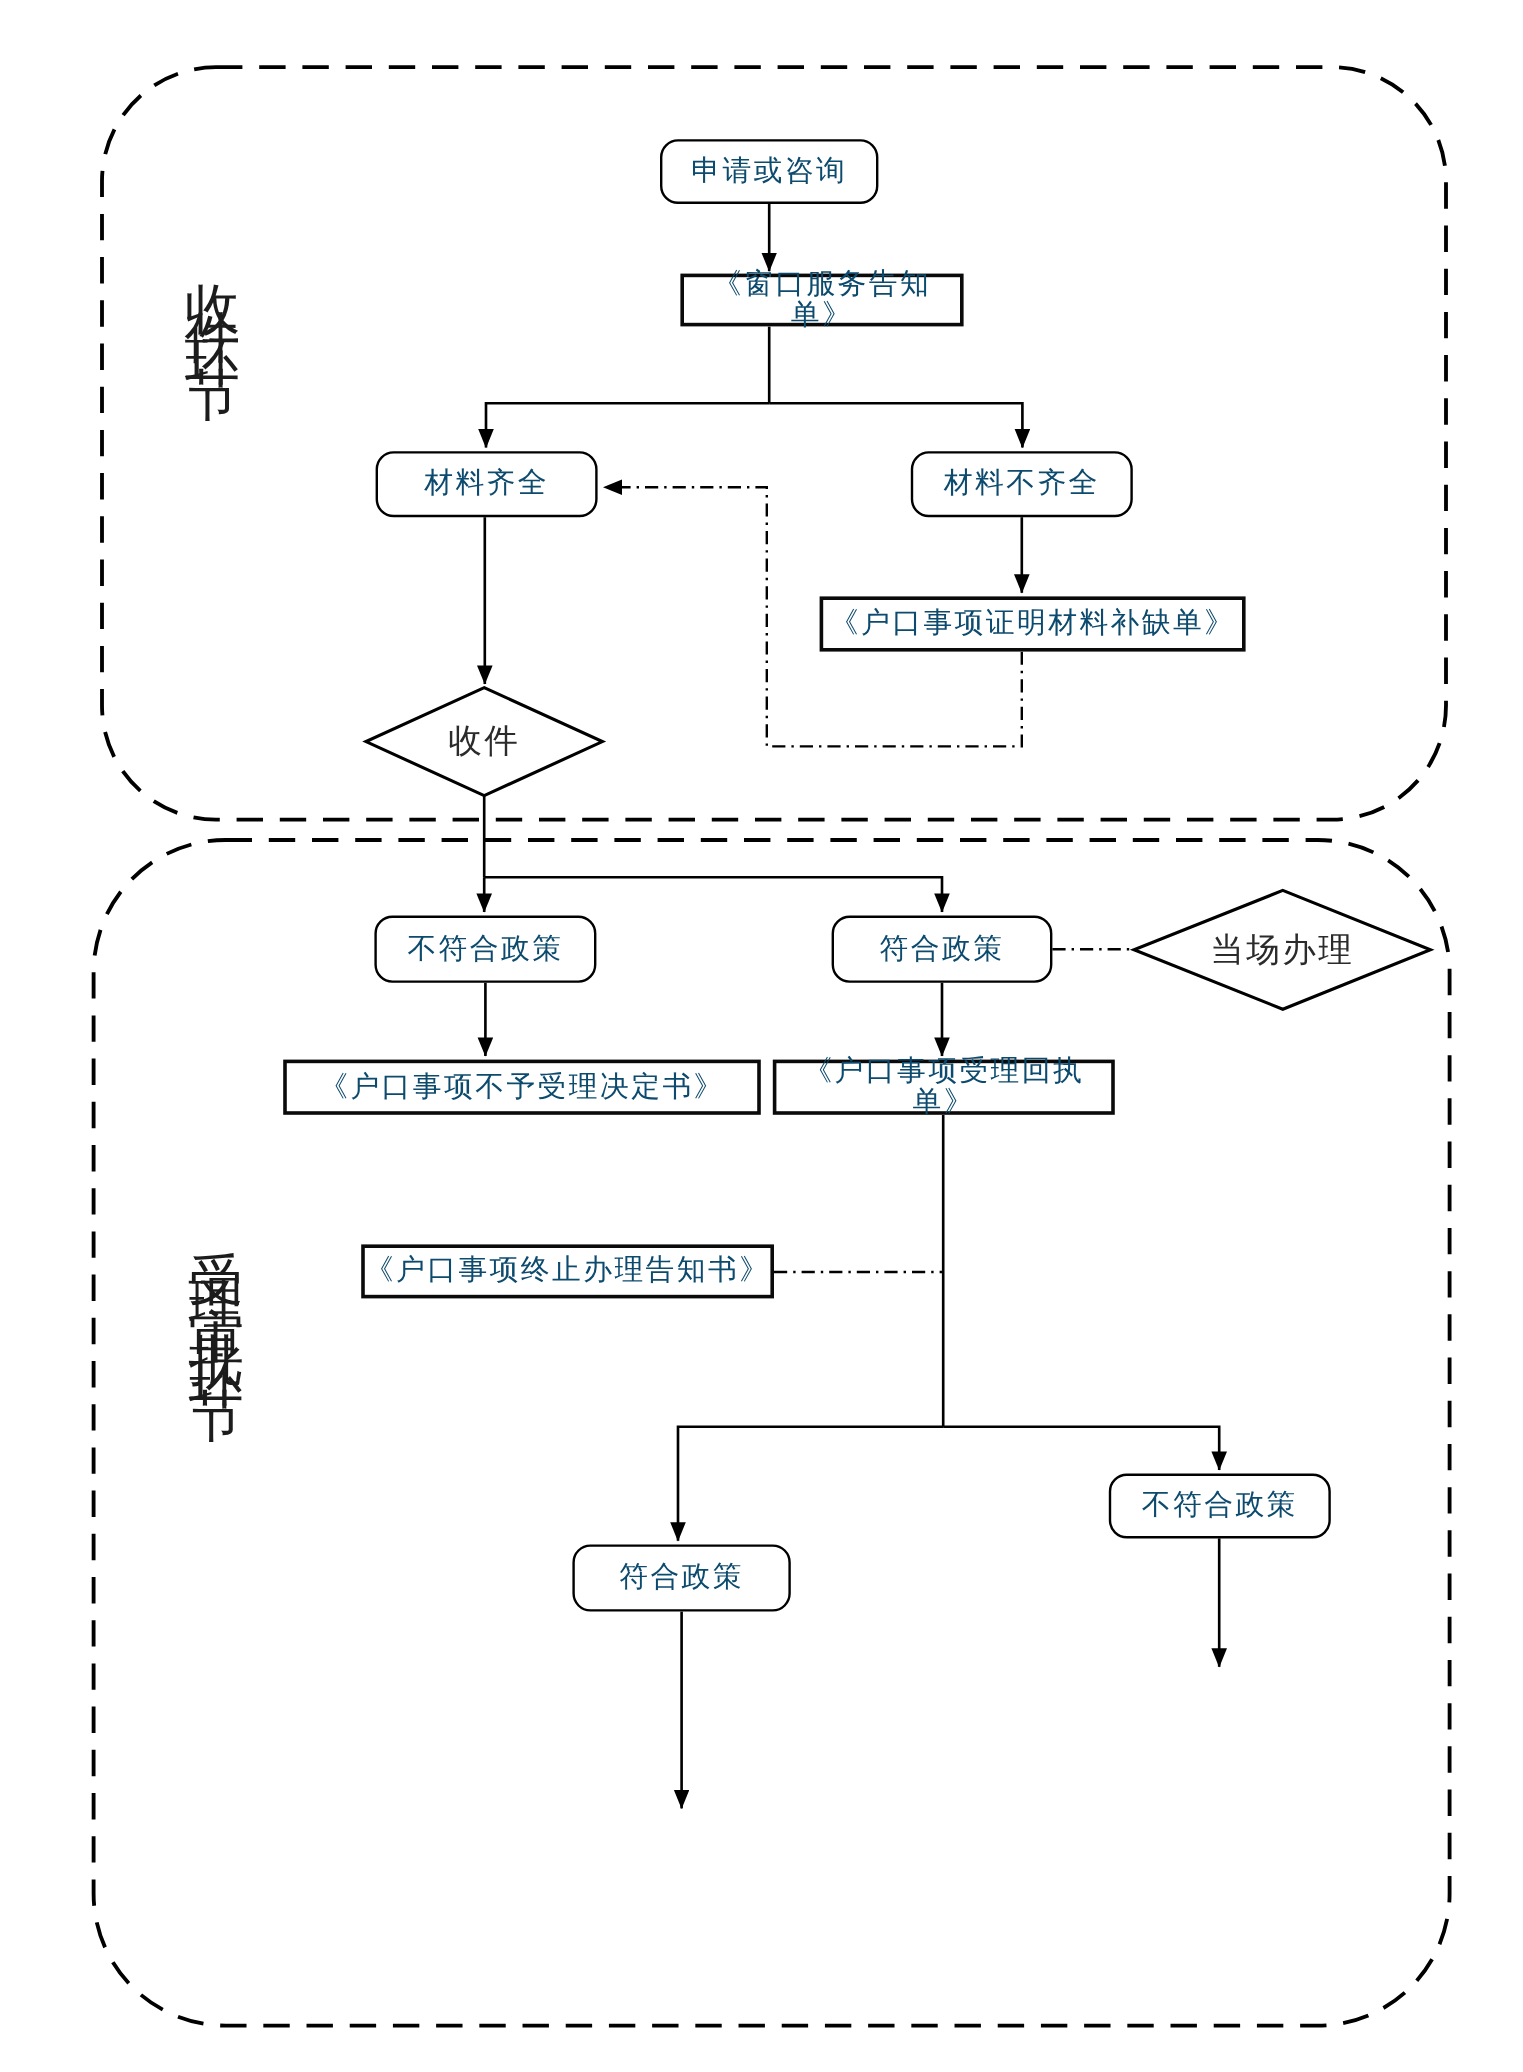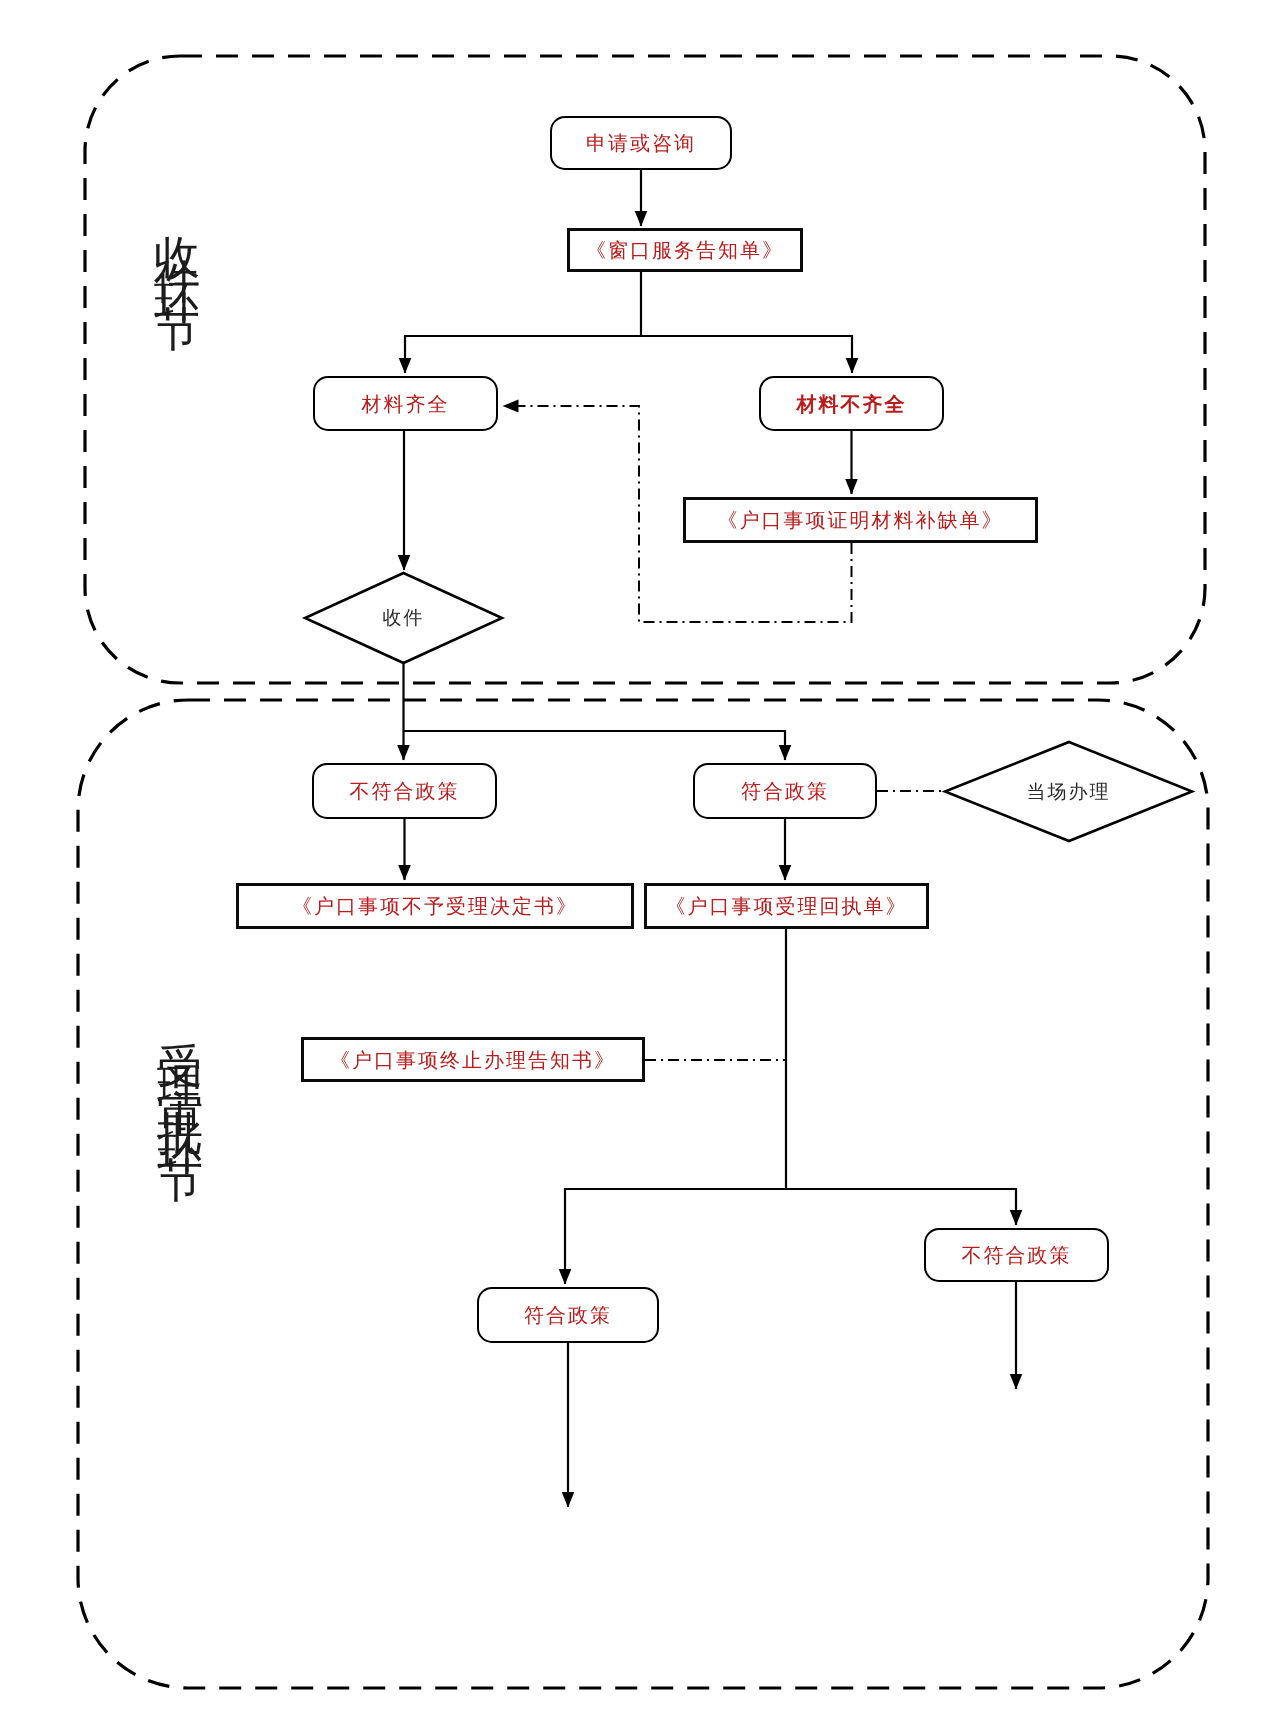--- a/index.html
+++ b/index.html
@@ -1,26 +1,26 @@
 <!DOCTYPE html>
 <html><head>
 <meta charset="utf-8">
 <style>
   html,body{margin:0;padding:0;background:#ffffff;}
   body{width:1269px;height:1727px;position:relative;overflow:hidden;
        font-family:"Liberation Sans","DejaVu Sans",sans-serif;color:#2b2b2b;}
   .stage{position:absolute;left:0;top:0;width:1269px;height:1727px;}
   svg.wires{position:absolute;left:0;top:0;z-index:0;}
   .node{position:absolute;display:flex;align-items:center;justify-content:center;
-        background:#ffffff;font-size:20px;line-height:1.1;text-align:center;
-        letter-spacing:2px;z-index:2;box-sizing:border-box;color:#b91c1c;}
+        background:#ffffff;font-size:24px;line-height:1.1;text-align:center;
+        letter-spacing:2px;z-index:2;box-sizing:border-box;color:#0c4a6e;}
   .rounded{border:2.5px solid #000;border-radius:15px;}
   .doc{border:3px solid #0a0a0a;}
   .diamond-label{position:absolute;display:flex;align-items:center;justify-content:center;
-        background:transparent;border:none;font-size:19px;letter-spacing:2px;z-index:2;}
+        background:transparent;border:none;font-size:28px;letter-spacing:2px;z-index:2;}
   .vlabel{position:absolute;writing-mode:vertical-rl;text-orientation:upright;
         font-size:46px;letter-spacing:23px;color:#1c1c1c;z-index:2;
         font-family:"Liberation Sans","DejaVu Sans",sans-serif;}
 </style>
 </head>
 <body>
 
 <div class="stage">
 
   <svg class="wires" width="1269" height="1727" viewBox="0 0 1269 1727">
@@ -72,21 +72,21 @@
 
   <div class="vlabel" style="left:147px;top:200px;">收件环节</div>
   <div class="vlabel" style="left:150px;top:1005px;">受理审批环节</div>
 
   <div class="node rounded" style="left:550px;top:116px;width:182px;height:54px;">申请或咨询</div>
 
   <div class="node doc" style="left:523px;top:228px;width:236px;height:44px;margin-left:44px;">《窗口服务告知单》</div>
 
   <div class="node rounded" style="left:313px;top:376px;width:185px;height:55px;">材料齐全</div>
 
-  <div class="node rounded" style="left:759px;top:376px;width:185px;height:55px;font-weight:bold;">材料不齐全</div>
+  <div class="node rounded" style="left:759px;top:376px;width:185px;height:55px;">材料不齐全</div>
 
   <div class="node doc" style="left:683px;top:497px;width:355px;height:46px;">《户口事项证明材料补缺单》</div>
 
   <div class="diamond-label" style="left:305px;top:592px;width:197px;height:52px;">收件</div>
 
   <div class="node rounded" style="left:312px;top:763px;width:185px;height:56px;">不符合政策</div>
 
   <div class="node rounded" style="left:693px;top:763px;width:184px;height:56px;">符合政策</div>
 
   <div class="diamond-label" style="left:945px;top:766px;width:247px;height:52px;">当场办理</div>

